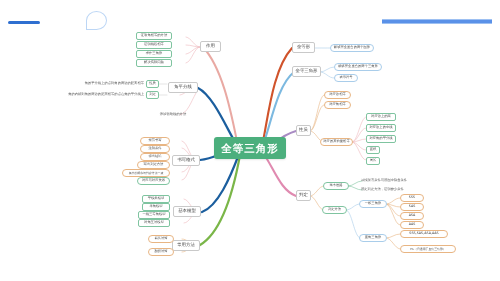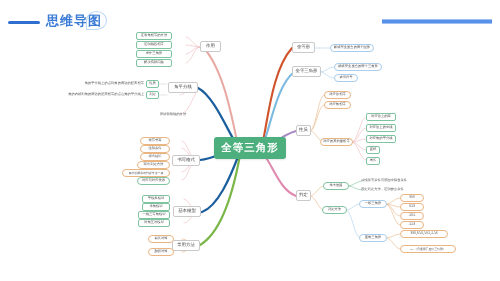--- a/index.html
+++ b/index.html
@@ -31,21 +31,20 @@
     position:absolute;right:8px;top:19px;width:110px;height:3px;
     background:#5a91e8;border-top:1px solid #9dc0f2;border-bottom:1px solid #9dc0f2;
   }
 
   
   .node{
     position:absolute;box-sizing:border-box;
     display:flex;align-items:center;justify-content:center;
     background:#fff;white-space:nowrap;overflow:hidden;
     line-height:1;
-    font-family:Liberation Serif, serif;
   }
   .root{
     background:#4caf7d;color:#fff;border:none;border-radius:3px;
     font-size:10.5px;font-weight:bold;letter-spacing:1px;
     box-shadow:0 1px 2px rgba(0,0,0,.10);
   }
   
   .l1{
     border:0.7px solid #c9c9c9;border-radius:2px;
     font-size:4.4px;color:#3b3b3b;
@@ -57,21 +56,20 @@
   .gr{border:0.7px solid #7fc4a0;border-radius:6px;font-size:3.3px;color:#4a4a4a;}
   .plain{border:none;font-size:3.3px;color:#555;background:transparent;}
   .tiny{font-size:2.9px;}
 </style>
 </head>
 <body>
 
 <div id="stage">
 
   <div class="hdr-line"></div>
-  <div class="hdr-title">思维导图</div>
   <div class="hdr-bubble"></div>
   <div class="hdr-rline"></div>
 
   <svg id="links" viewBox="0 0 500 281">
     <g fill="none" stroke-linecap="round">
 
       <path d="M262,146 C268,120 272,70 292,48" stroke="#d0532b" stroke-width="2.1"></path>
       <path d="M262,147 C270,130 276,86 294,72" stroke="#7cb9e0" stroke-width="2.1"></path>
       <path d="M263,150 C272,148 278,136 296,131" stroke="#a98bc4" stroke-width="2.1"></path>
       <path d="M263,153 C274,168 280,190 296,196" stroke="#e08ab0" stroke-width="2.1"></path>

